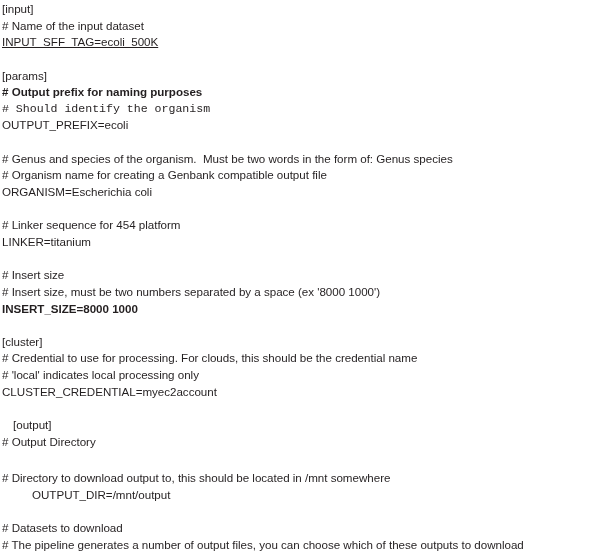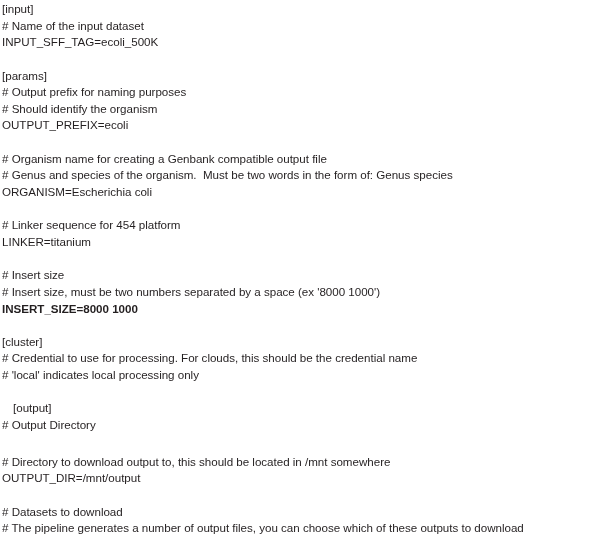--- a/index.html
+++ b/index.html
@@ -46,43 +46,44 @@
     height: 16.65px;
   }
 </style>
 </head>
 <body>
 
 <div id="config-document" style="background: rgb(255, 255, 255);">
   <div class="config-lines" id="config-lines">
       <span class="config-line" style="color: rgb(35, 31, 32);">[input]</span>
       <span class="config-line" style="color: rgb(35, 31, 32);"># Name of the input dataset</span>
-      <span class="config-line" style="color: rgb(35, 31, 32);">INPUT_SFF_TAG=ecoli_500K</span>
+      <span class="config-line" style="color: rgb(35, 31, 32); text-decoration: underline;">INPUT_SFF_TAG=ecoli_500K</span>
       <span class="config-line blank" style="color: rgb(35, 31, 32);"></span>
       <span class="config-line" style="color: rgb(35, 31, 32);">[params]</span>
-      <span class="config-line" style="color: rgb(35, 31, 32);"># Output prefix for naming purposes</span>
-      <span class="config-line" style="color: rgb(35, 31, 32);"># Should identify the organism</span>
+      <span class="config-line" style="color: rgb(35, 31, 32); font-weight: bold;"># Output prefix for naming purposes</span>
+      <span class="config-line" style="color: rgb(35, 31, 32); font-family: Liberation Mono, monospace;"># Should identify the organism</span>
       <span class="config-line" style="color: rgb(35, 31, 32);">OUTPUT_PREFIX=ecoli</span>
       <span class="config-line blank" style="color: rgb(35, 31, 32);"></span>
+      <span class="config-line" style="color: rgb(35, 31, 32);"># Genus and species of the organism.  Must be two words in the form of: Genus species</span>
       <span class="config-line" style="color: rgb(35, 31, 32);"># Organism name for creating a Genbank compatible output file</span>
-      <span class="config-line" style="color: rgb(35, 31, 32);"># Genus and species of the organism.  Must be two words in the form of: Genus species</span>
       <span class="config-line" style="color: rgb(35, 31, 32);">ORGANISM=Escherichia coli</span>
       <span class="config-line blank" style="color: rgb(35, 31, 32);"></span>
       <span class="config-line" style="color: rgb(35, 31, 32);"># Linker sequence for 454 platform</span>
       <span class="config-line" style="color: rgb(35, 31, 32);">LINKER=titanium</span>
       <span class="config-line blank" style="color: rgb(35, 31, 32);"></span>
       <span class="config-line" style="color: rgb(35, 31, 32);"># Insert size</span>
       <span class="config-line" style="color: rgb(35, 31, 32);"># Insert size, must be two numbers separated by a space (ex '8000 1000')</span>
       <span class="config-line" style="color: rgb(35, 31, 32); font-weight: bold;">INSERT_SIZE=8000 1000</span>
       <span class="config-line blank" style="color: rgb(35, 31, 32);"></span>
       <span class="config-line" style="color: rgb(35, 31, 32);">[cluster]</span>
       <span class="config-line" style="color: rgb(35, 31, 32);"># Credential to use for processing. For clouds, this should be the credential name</span>
       <span class="config-line" style="color: rgb(35, 31, 32);"># 'local' indicates local processing only</span>
+      <span class="config-line" style="color: rgb(35, 31, 32);">CLUSTER_CREDENTIAL=myec2account</span>
       <span class="config-line blank" style="color: rgb(35, 31, 32);"></span>
       <span class="config-line" style="color: rgb(35, 31, 32); margin-left: 11px;">[output]</span>
       <span class="config-line" style="color: rgb(35, 31, 32);"># Output Directory</span>
       <span class="config-line" style="color: rgb(35, 31, 32); margin-top: 20px;"># Directory to download output to, this should be located in /mnt somewhere</span>
-      <span class="config-line" style="color: rgb(35, 31, 32);">OUTPUT_DIR=/mnt/output</span>
+      <span class="config-line" style="color: rgb(35, 31, 32); margin-left: 30px;">OUTPUT_DIR=/mnt/output</span>
       <span class="config-line blank" style="color: rgb(35, 31, 32);"></span>
       <span class="config-line" style="color: rgb(35, 31, 32);"># Datasets to download</span>
       <span class="config-line" style="color: rgb(35, 31, 32);"># The pipeline generates a number of output files, you can choose which of these outputs to download</span>
     </div>
 </div>
 
 </body></html>

